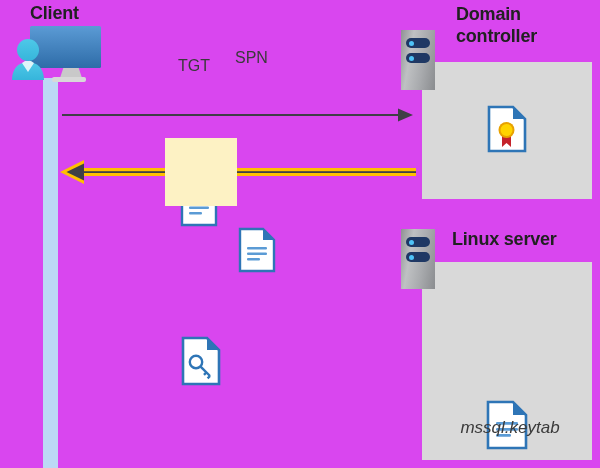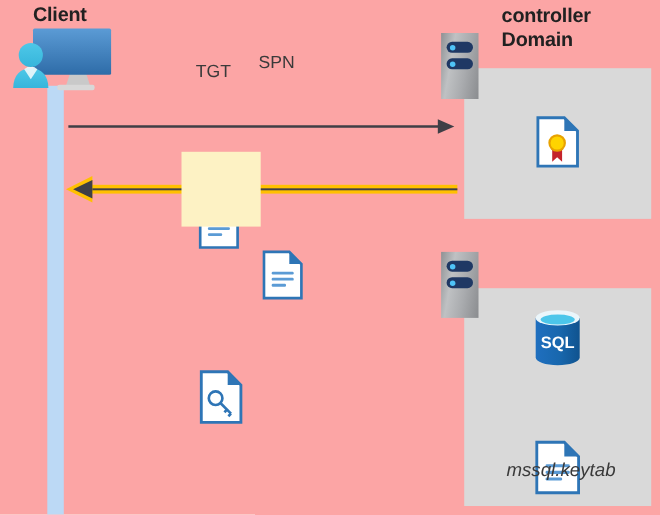--- a/index.html
+++ b/index.html
@@ -4,21 +4,21 @@
 <style>
   html,body{margin:0;padding:0;background:#ffffff;}
   body{
     font-family:"Liberation Sans", sans-serif;
     -webkit-font-smoothing:antialiased;
   }
   #canvas{
     position:relative;
     width:600px;
     height:468px;
-    background:#fca5a5;
+    background:#d946ef;
     overflow:hidden;
   }
   .abs{position:absolute;}
 
   
   .title{
     font-weight:bold;
     color:#212121;
     font-size:18px;
     line-height:22px;
@@ -118,22 +118,22 @@
       <rect x="22" y="4" width="71" height="42" rx="1.5" fill="url(#scr)"></rect>
 
       <path d="M4 58 c0-12 7-18 16-18 s16 6 16 18 z" fill="url(#pers)"></path>
       <path d="M14 41 l6 9 l6 -9 l-3 -2 h-6 z" fill="#eaf7fb" opacity="0.92"></path>
 
       <circle cx="20" cy="28" r="11" fill="url(#pers)"></circle>
     </svg>
   </div>
 
   <div class="abs title" id="dc-title">
+    <div>Domain</div>
     <div>controller</div>
-    <div>Domain</div>
   </div>
 
   <div class="abs graybox" id="dc-box"></div>
 
   <div class="abs rack" id="dc-rack">
     <div class="rack-body"></div>
     <div class="led a"></div>
     <div class="led b"></div>
   </div>
 
@@ -142,44 +142,30 @@
       <path d="M2 2 h24 l12 12 v32 h-36 z" fill="#ffffff" stroke="#2e75b6" stroke-width="2.6"></path>
       <path d="M26 2 l12 12 h-12 z" fill="#2e75b6"></path>
 
       <path d="M15 28 l0 14 l4.5 -4 l4.5 4 l0 -14 z" fill="#c4232b"></path>
 
       <circle cx="19.5" cy="25" r="8" fill="#e8a200"></circle>
       <circle cx="19.5" cy="25" r="6" fill="#ffd400"></circle>
     </svg>
   </div>
 
+  <div class="abs title" id="linux-title">Linux server</div>
 
   <div class="abs graybox" id="linux-box"></div>
 
   <div class="abs rack" id="linux-rack">
     <div class="rack-body"></div>
     <div class="led a"></div>
     <div class="led b"></div>
   </div>
 
-  <div class="abs" id="sql-icon">
-    <svg width="50" height="54" viewBox="0 0 50 54">
-      <defs>
-        <linearGradient id="sqlg" x1="0" y1="0" x2="1" y2="0">
-          <stop offset="0%" stop-color="#1f6fbf"></stop>
-          <stop offset="55%" stop-color="#1867ad"></stop>
-          <stop offset="100%" stop-color="#10538f"></stop>
-        </linearGradient>
-      </defs>
-      <path d="M5 9 v36 c0 4 9 7 20 7 s20 -3 20 -7 v-36 z" fill="url(#sqlg)"></path>
-      <ellipse cx="25" cy="9" rx="20" ry="7" fill="#eaf6fb"></ellipse>
-      <ellipse cx="25" cy="10.5" rx="15.5" ry="4.6" fill="#4cc6ea"></ellipse>
-      <text x="25" y="36" font-family="Liberation Sans, sans-serif" font-size="15" font-weight="bold" fill="#ffffff" text-anchor="middle">SQL</text>
-    </svg>
-  </div>
 
   <div class="abs doc" id="doc-keytab">
     <svg width="42" height="50" viewBox="0 0 42 50">
       <path d="M2 2 h25 l13 13 v33 h-38 z" fill="#ffffff" stroke="#2e75b6" stroke-width="2.6"></path>
       <path d="M27 2 l13 13 h-13 z" fill="#2e75b6"></path>
       <g fill="#5b9bd5">
         <rect x="10" y="22" width="22" height="2.8" rx="1.2"></rect>
         <rect x="10" y="28" width="22" height="2.8" rx="1.2"></rect>
         <rect x="10" y="34" width="15" height="2.8" rx="1.2"></rect>
       </g>

